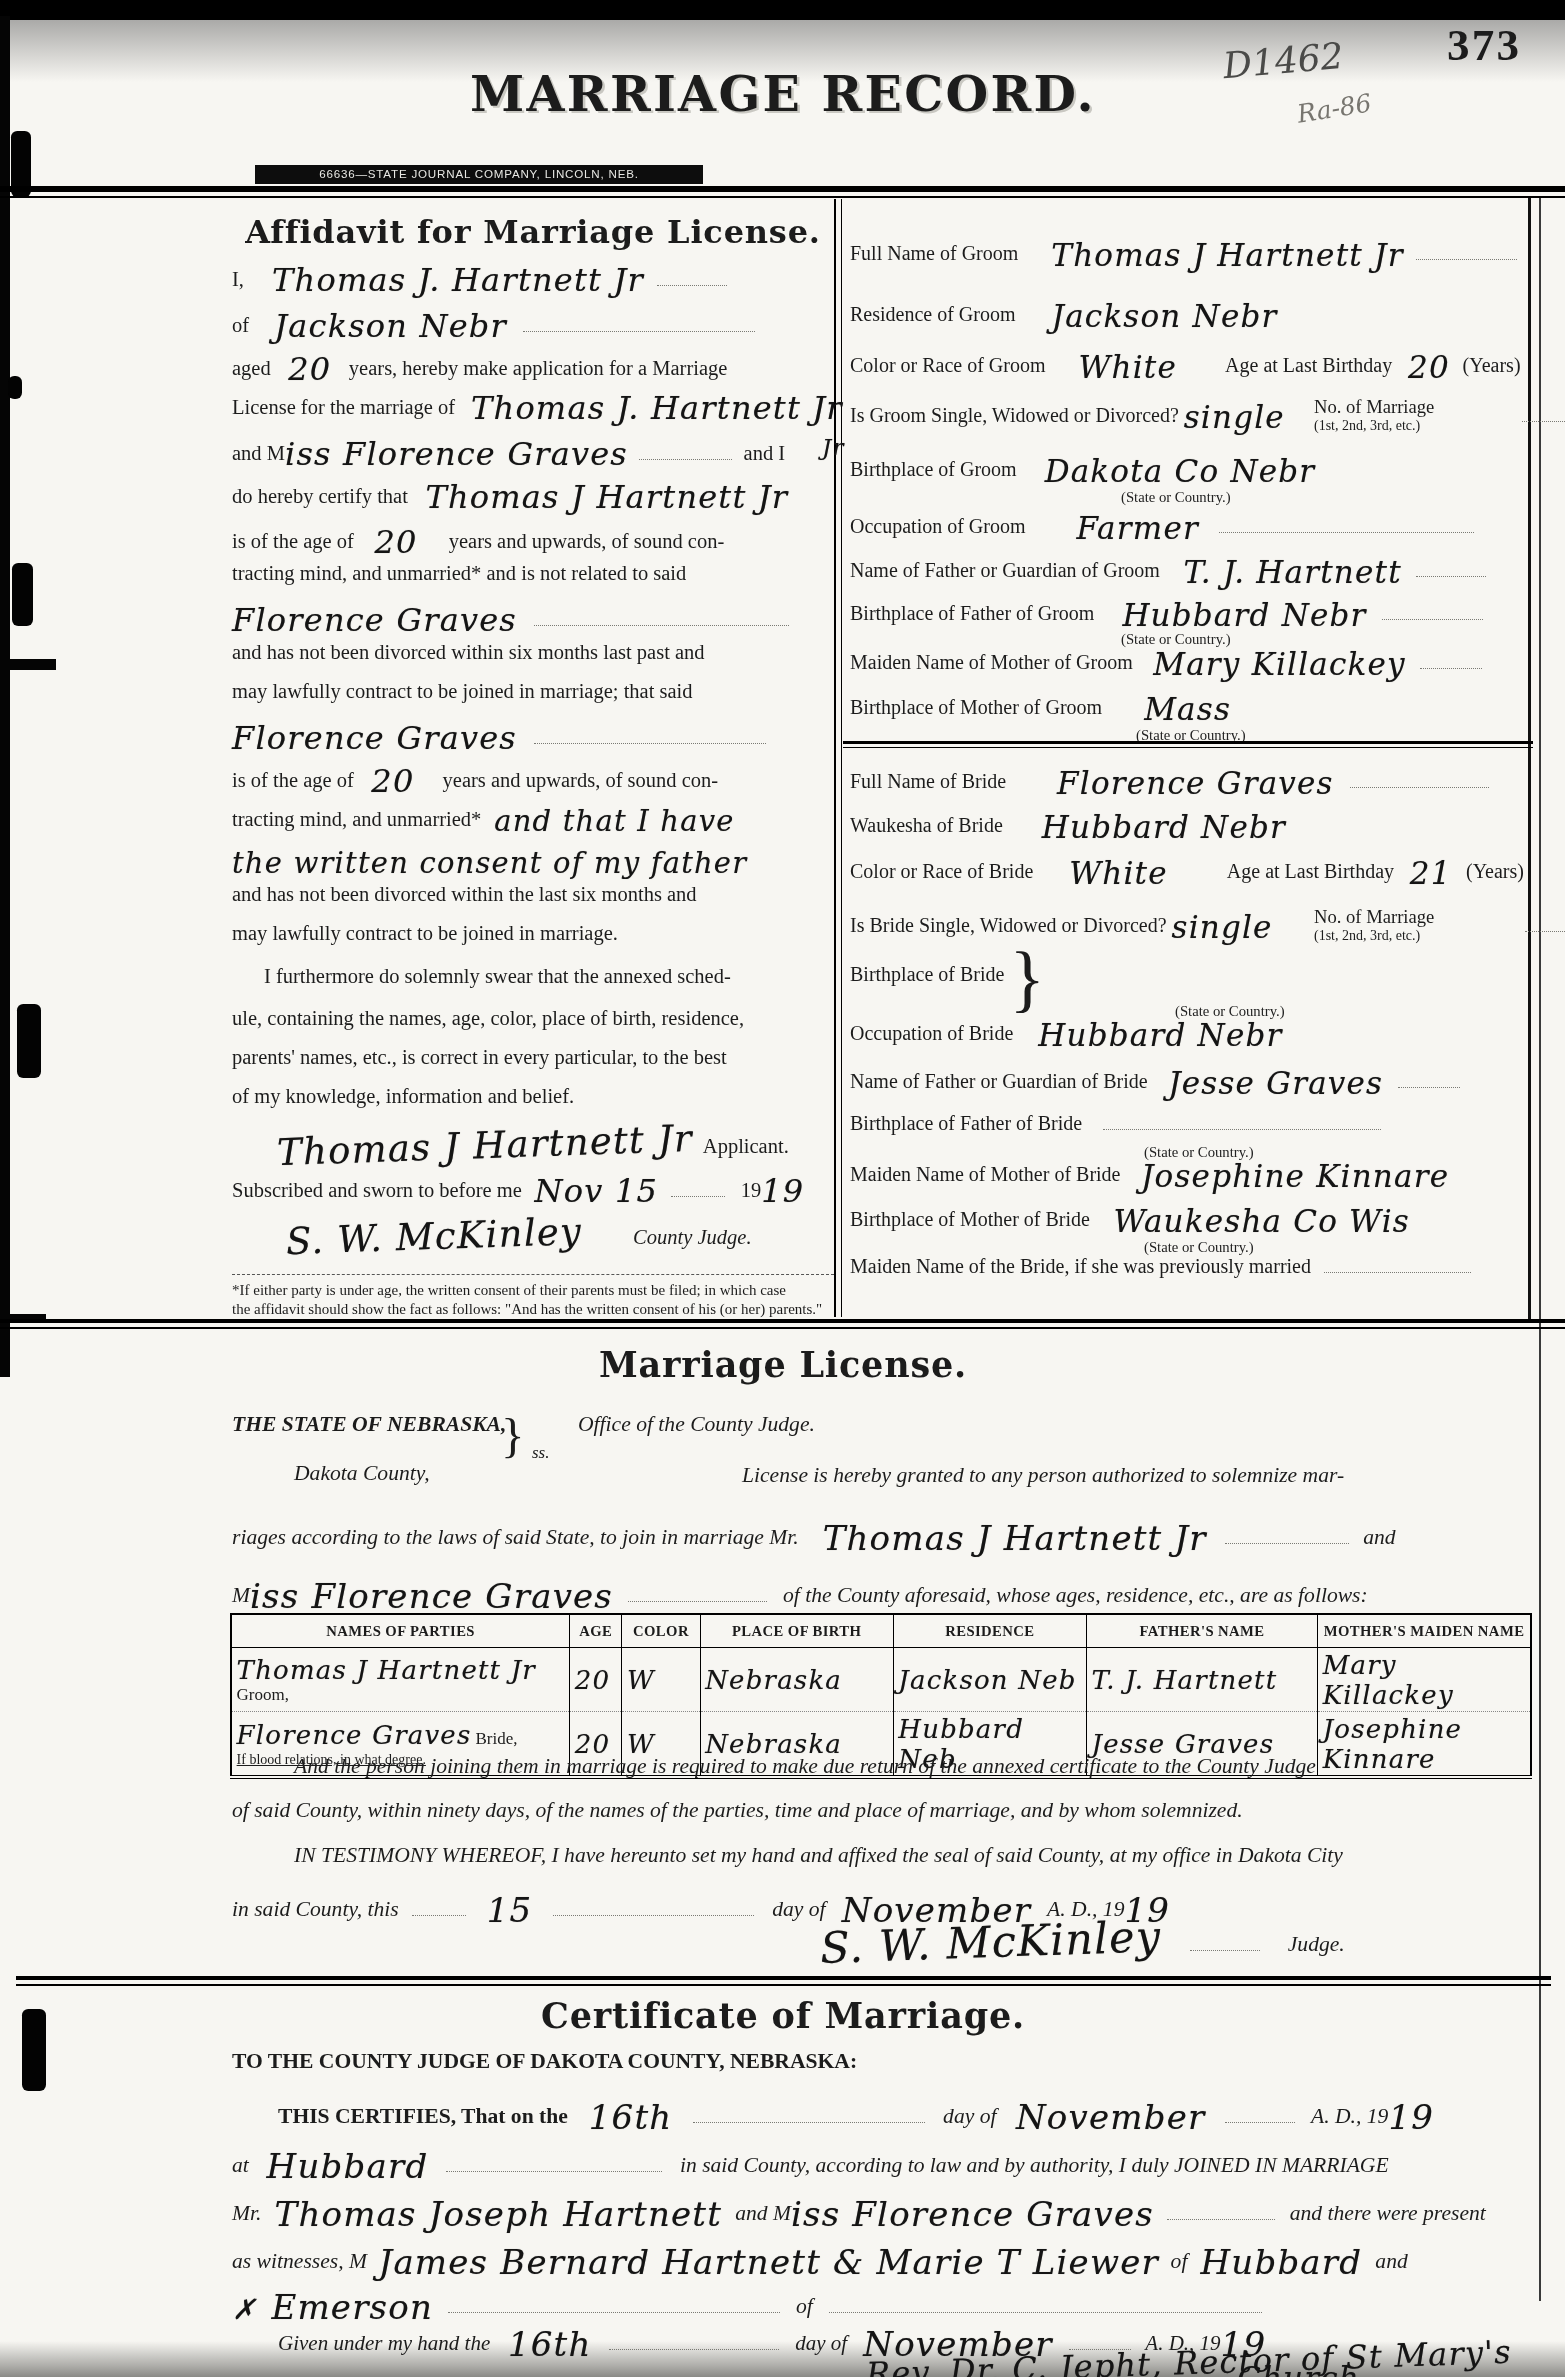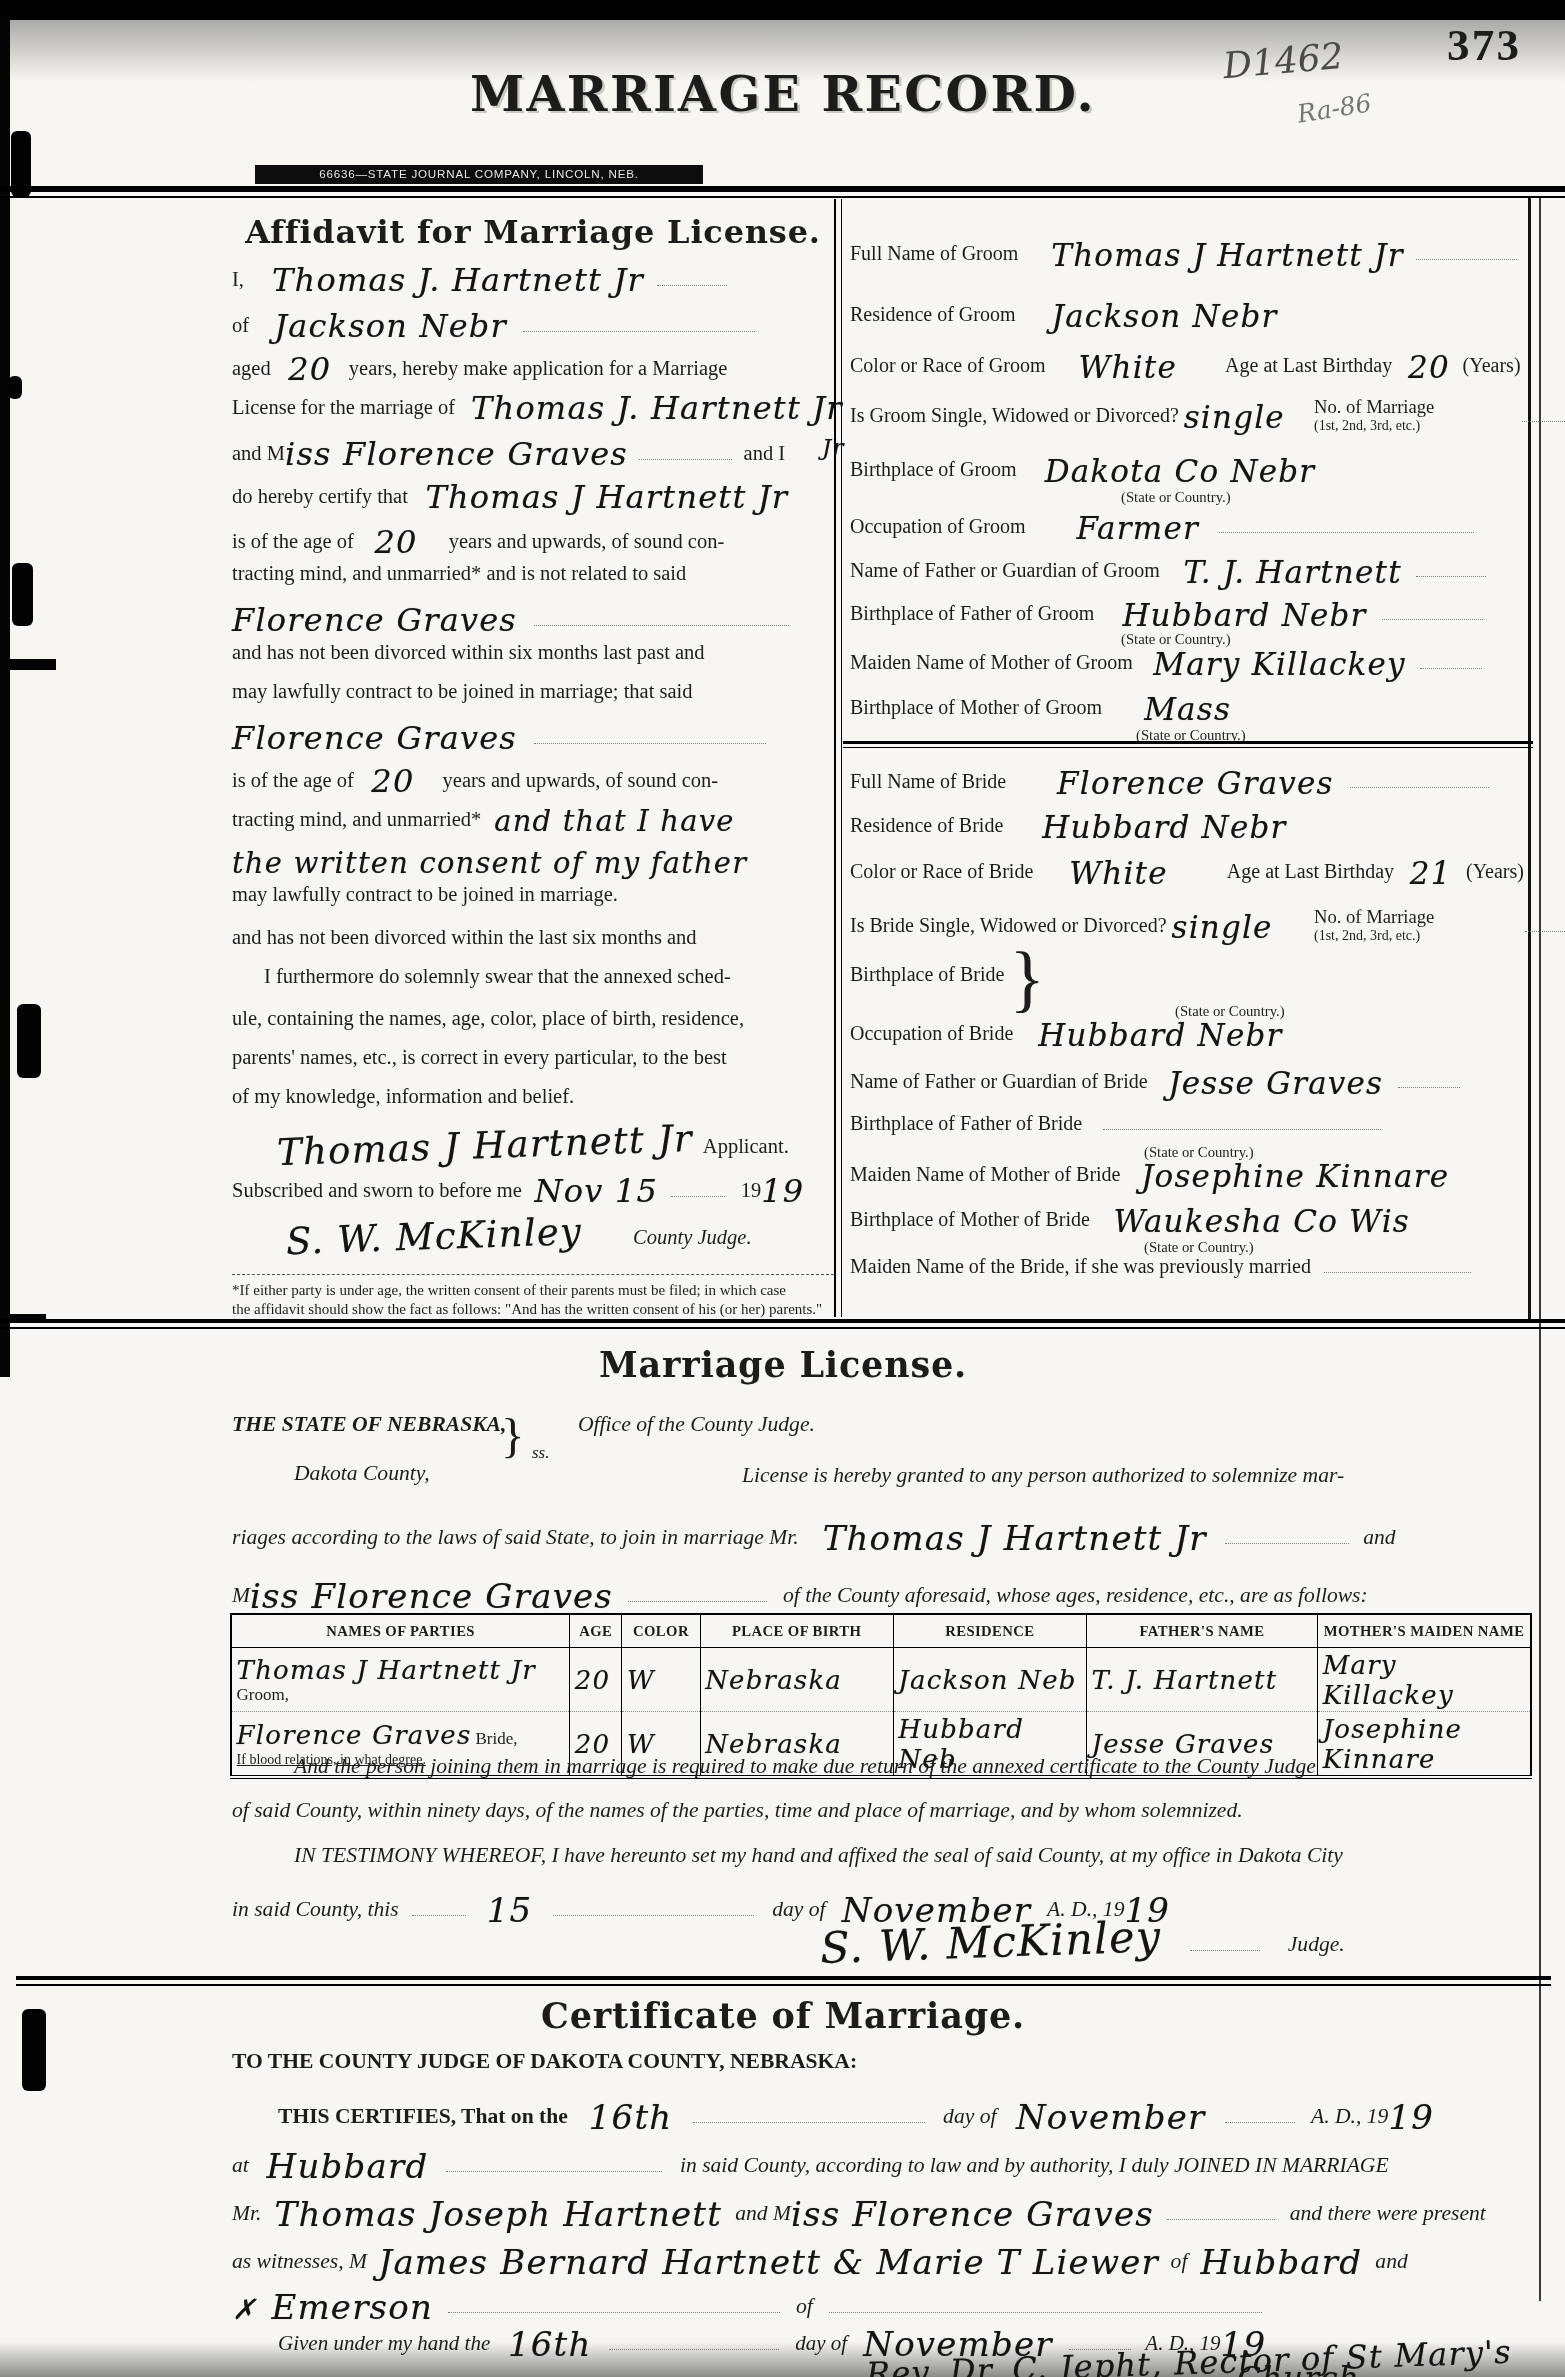--- a/index.html
+++ b/index.html
@@ -148,22 +148,22 @@
       <span class="hw" style="margin:0 23px 0 12.4px;">20</span>
       <span>years and upwards, of sound con-</span>
     </div>
     <div class="r pr" style="height:42px;">
       <span>tracting mind, and unmarried*</span>
       <span class="hw" style="margin-left:7.7px;font-size:29px;">and that I have</span>
     </div>
     <div class="r hwr" style="height:37px;">
       <span class="hw" style="font-size:29px;">the written consent of my father</span>
     </div>
+    <div class="r pr">and has not been divorced within the last six months and</div>
     <div class="r pr" style="height:43px;">may lawfully contract to be joined in marriage.</div>
-    <div class="r pr">and has not been divorced within the last six months and</div>
     <div class="r pr" style="text-indent:32px;height:42px;">I furthermore do solemnly swear that the annexed sched-</div>
     <div class="r pr">ule, containing the names, age, color, place of birth, residence,</div>
     <div class="r pr">parents' names, etc., is correct in every particular, to the best</div>
     <div class="r pr">of my knowledge, information and belief.</div>
     <div class="r hwr" style="height:48px;text-align:center;">
       <span class="hw sig-hw" style="display:inline-block;transform:rotate(-2deg);">Thomas J Hartnett Jr</span>
       <span style="margin-left:4.6px;">Applicant.</span>
     </div>
     <div class="r pr" style="height:43px;">
       <span>Subscribed and sworn to before me</span>
@@ -241,21 +241,21 @@
 
   <div class="vdiv" style="left:843px;top:741px;width:690px;height:3.1px;"></div>
   <div class="vdiv" style="left:843px;top:747px;width:690px;height:0.8px;"></div>
 
   <div class="field" style="left:850px;top:765px;">
     <span>Full Name of Bride</span>
     <span class="hw" style="margin-left:46px;">Florence Graves</span>
     <span class="dots" style="width:139px;margin-left:10.8px;"></span>
   </div>
   <div class="field" style="left:850px;top:809px;">
-    <span>Residence of Bride</span>
+    <span>Waukesha of Bride</span>
     <span class="hw" style="margin-left:34px;">Hubbard Nebr</span>
   </div>
   <div class="field" style="left:850px;top:855px;">
     <span>Color or Race of Bride</span>
     <span class="hw" style="margin-left:31px;">White</span>
     <span style="margin-left:54px;">Age at Last Birthday</span>
     <span class="hw" style="margin-left:10.8px;">21</span>
     <span style="margin-left:9.3px;">(Years)</span>
   </div>
   <div class="field" style="left:850px;top:909px;">

